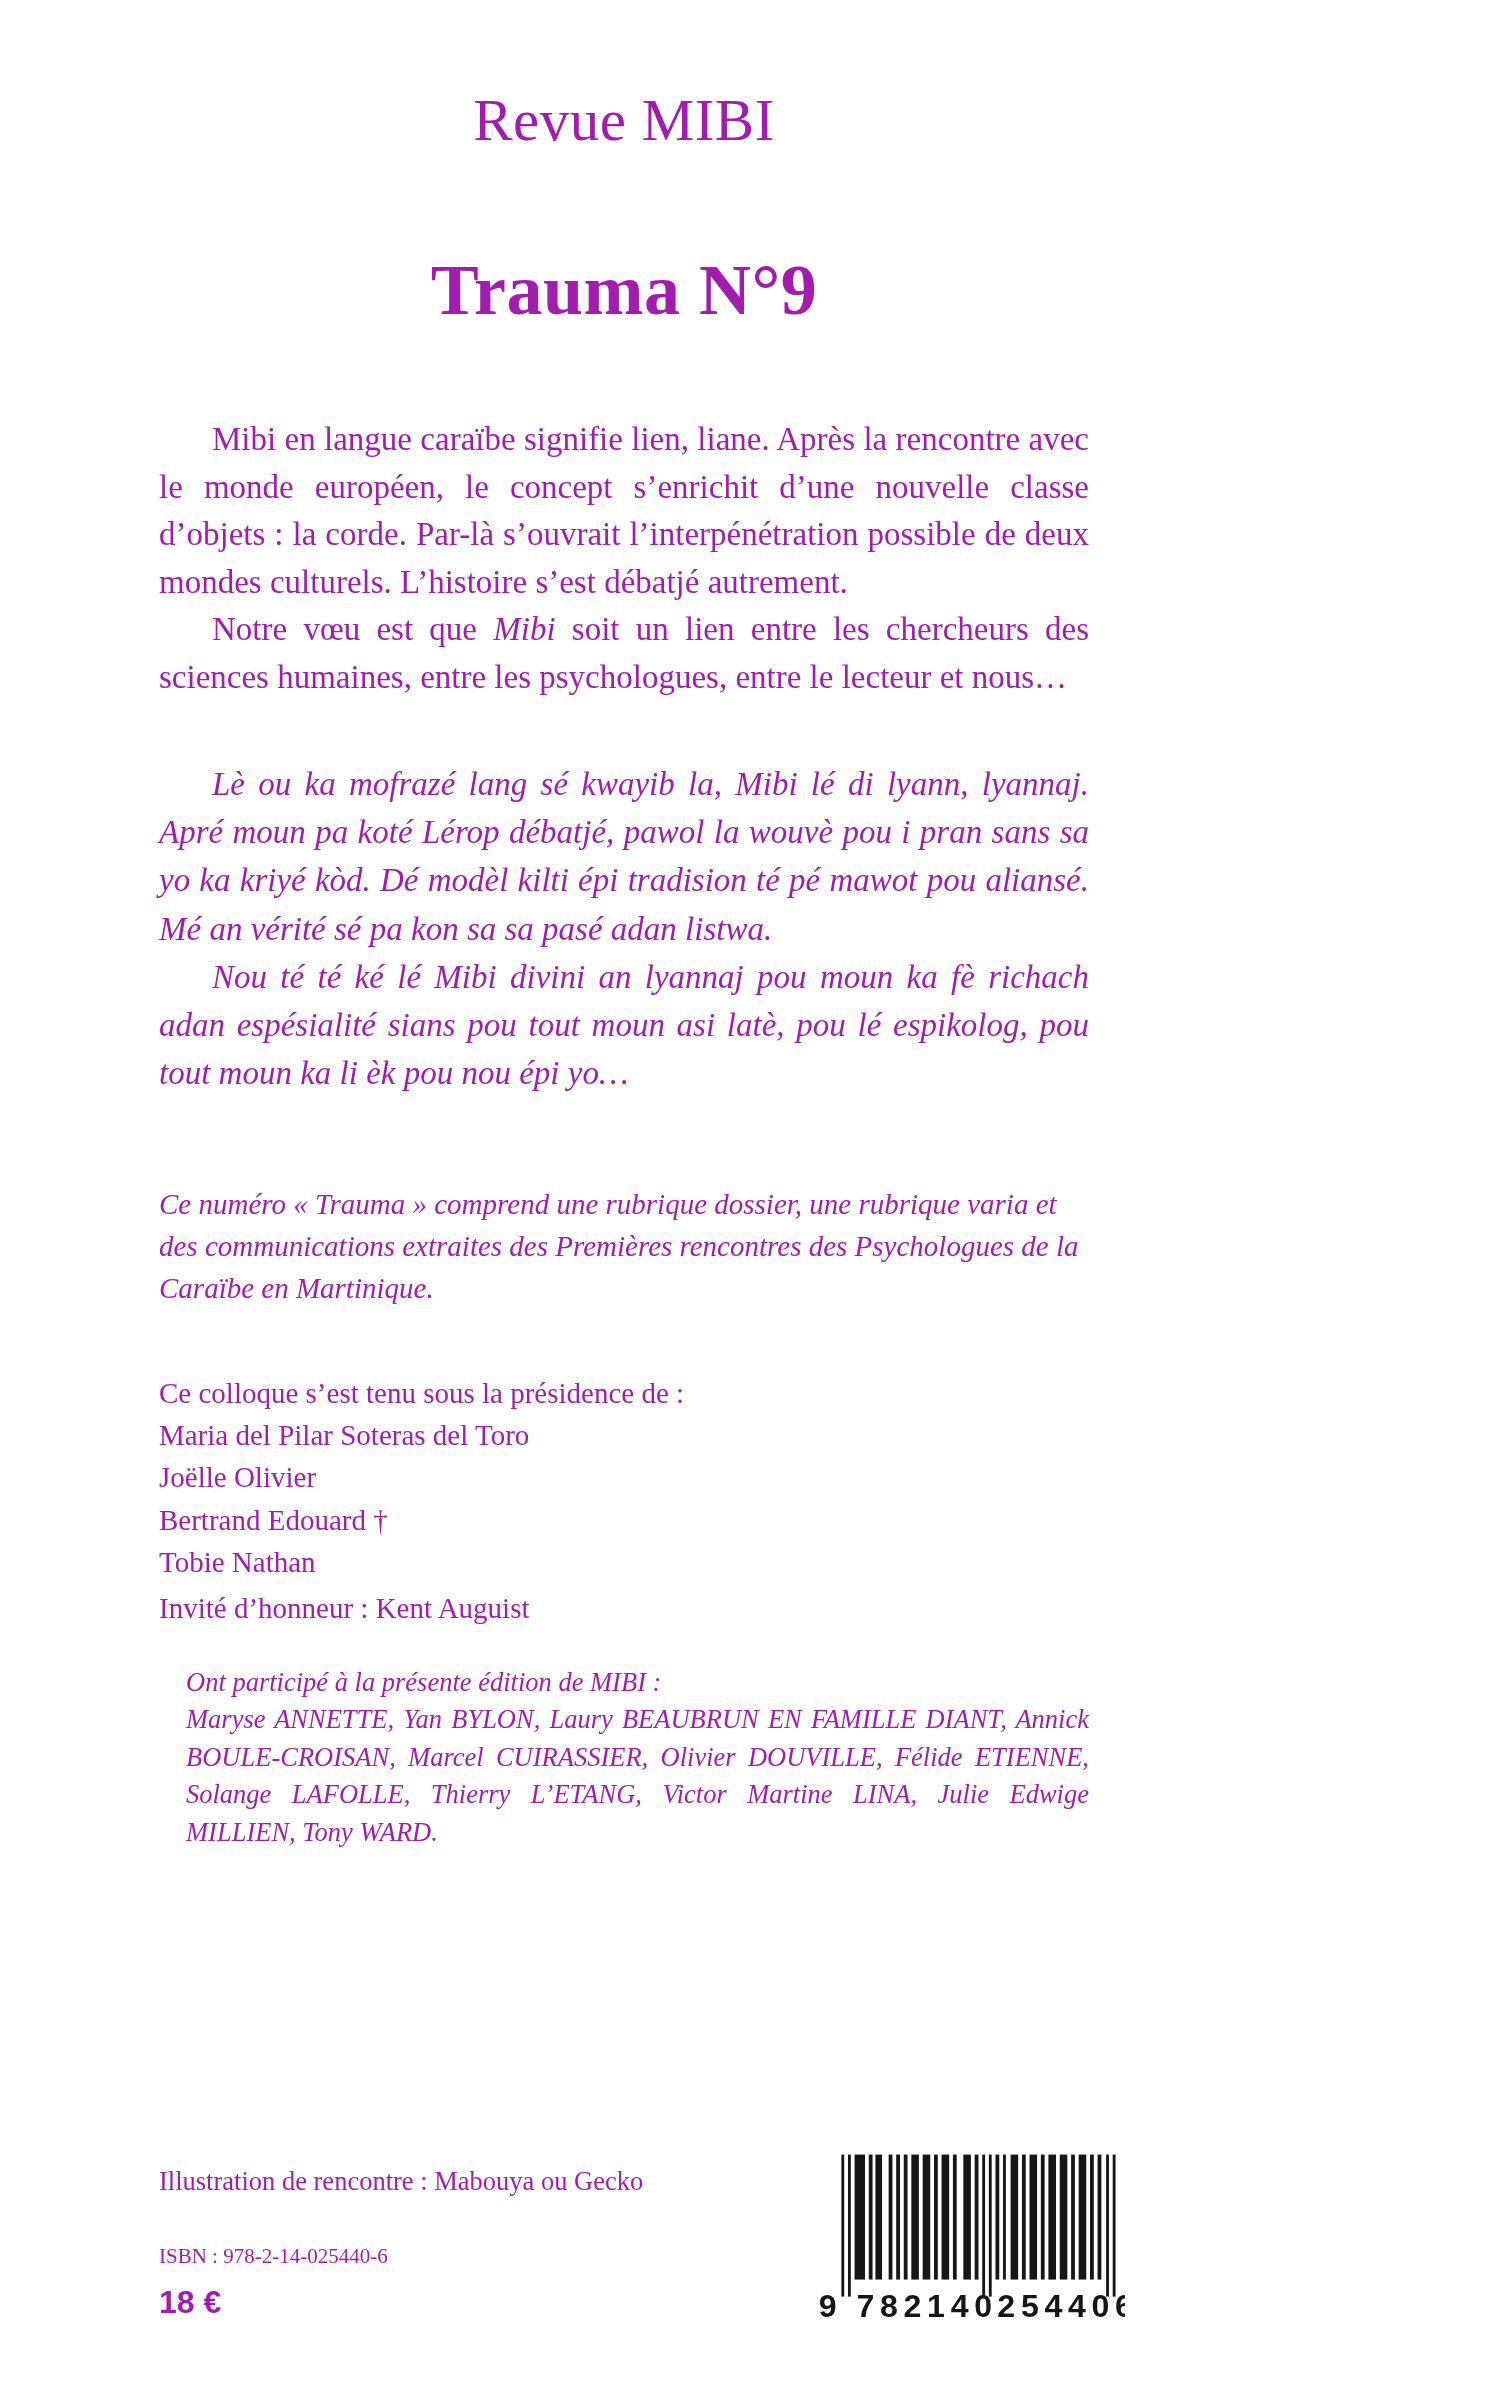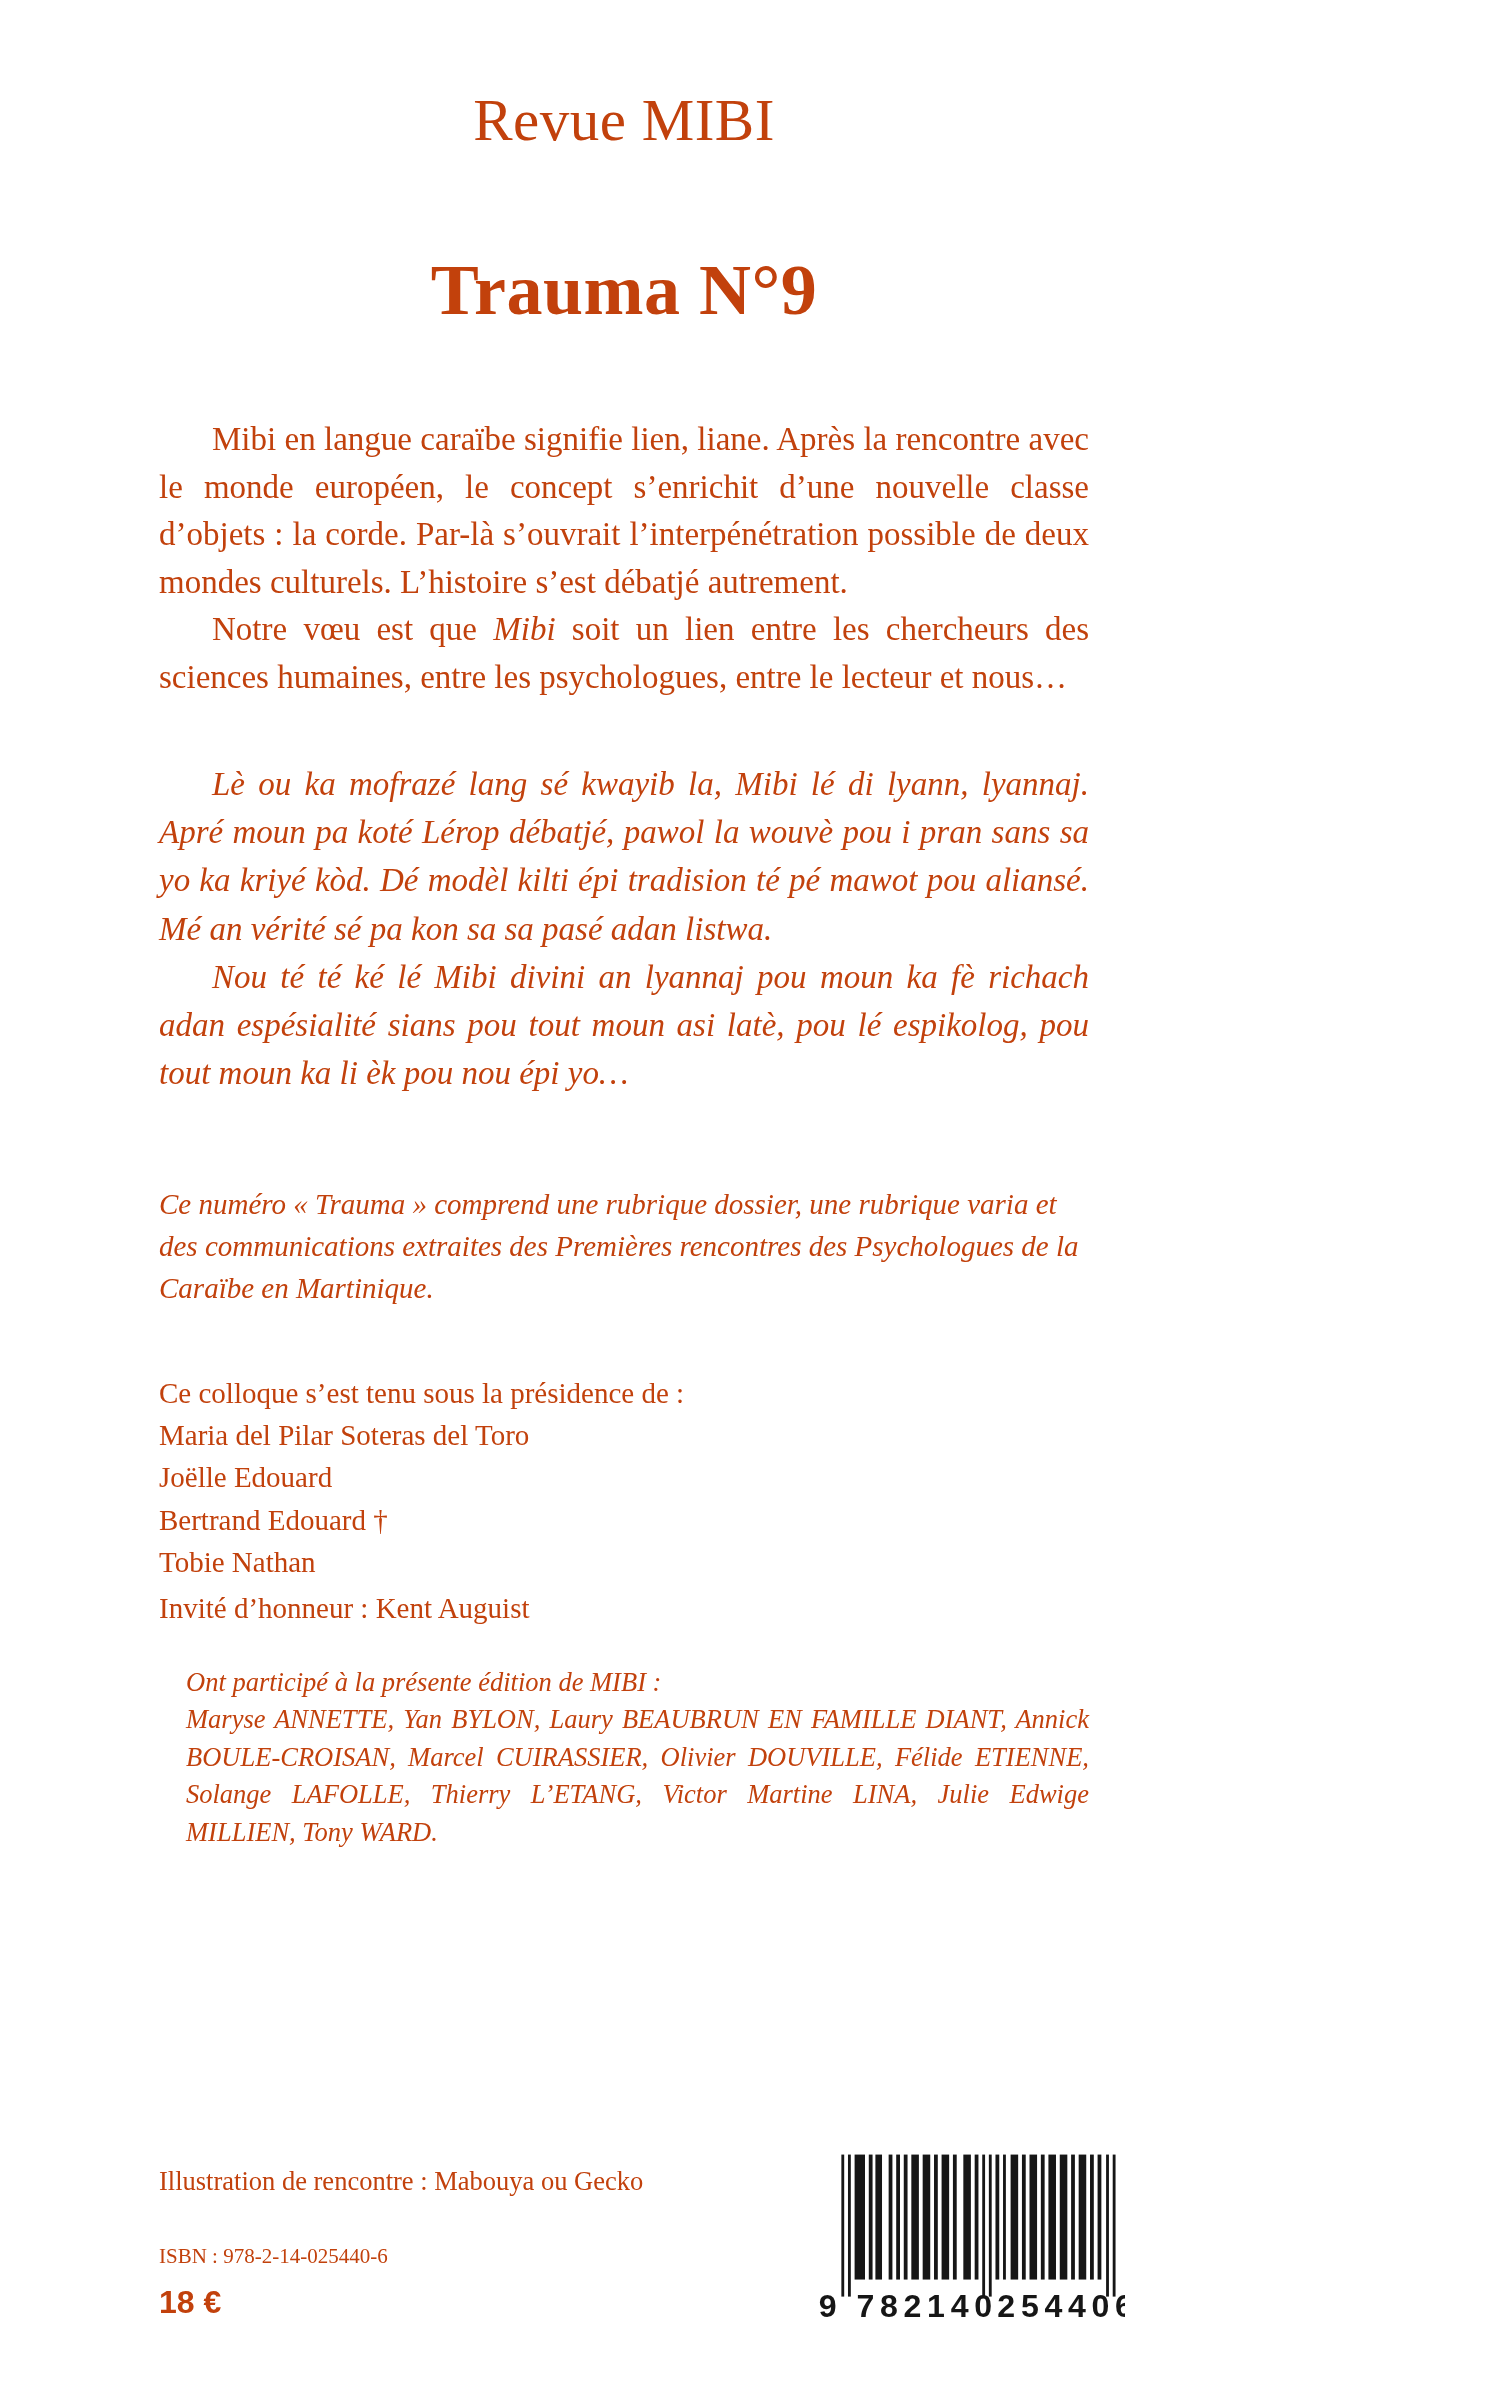--- a/index.html
+++ b/index.html
@@ -8,21 +8,21 @@
     background: #ffffff;
   }
 
   .page {
     position: relative;
     width: 1248px;
     height: 2402px;
     background: #ffffff;
     overflow: hidden;
     font-family: "Liberation Serif", "DejaVu Serif", serif;
-    color: #c2410c;
+    color: #a21caf;
     box-sizing: border-box;
   }
 
   
   .revue-title {
     position: absolute;
     top: 91px;
     left: 0;
     width: 100%;
     text-align: center;
@@ -190,21 +190,21 @@
       <p class="para">Nou té té ké lé Mibi divini an lyannaj pou moun ka fè richach adan espésialité sians pou tout moun asi latè, pou lé espikolog, pou tout moun ka li èk pou nou épi yo…</p>
     </div>
 
     <div class="numero-block">
       <p class="para">Ce numéro « Trauma » comprend une rubrique dossier, une rubrique varia et des communications extraites des Premières rencontres des Psychologues de la Caraïbe en Martinique.</p>
     </div>
 
     <div class="colloque-block">
       <p class="colloque-line">Ce colloque s’est tenu sous la présidence de :</p>
       <p class="colloque-line">Maria del Pilar Soteras del Toro</p>
-      <p class="colloque-line">Joëlle Edouard</p>
+      <p class="colloque-line">Joëlle Olivier</p>
       <p class="colloque-line">Bertrand Edouard †</p>
       <p class="colloque-line">Tobie Nathan</p>
       <p class="colloque-line invite">Invité d’honneur : Kent Auguist</p>
     </div>
 
     <div class="participants-block">
       <p class="participants-head">Ont participé à la présente édition de MIBI :</p>
       <p class="participants-names">Maryse ANNETTE, Yan BYLON, Laury BEAUBRUN EN FAMILLE DIANT, Annick BOULE-CROISAN, Marcel CUIRASSIER, Olivier DOUVILLE, Félide ETIENNE, Solange LAFOLLE, Thierry L’ETANG, Victor Martine LINA, Julie Edwige MILLIEN, Tony WARD.</p>
     </div>
 

